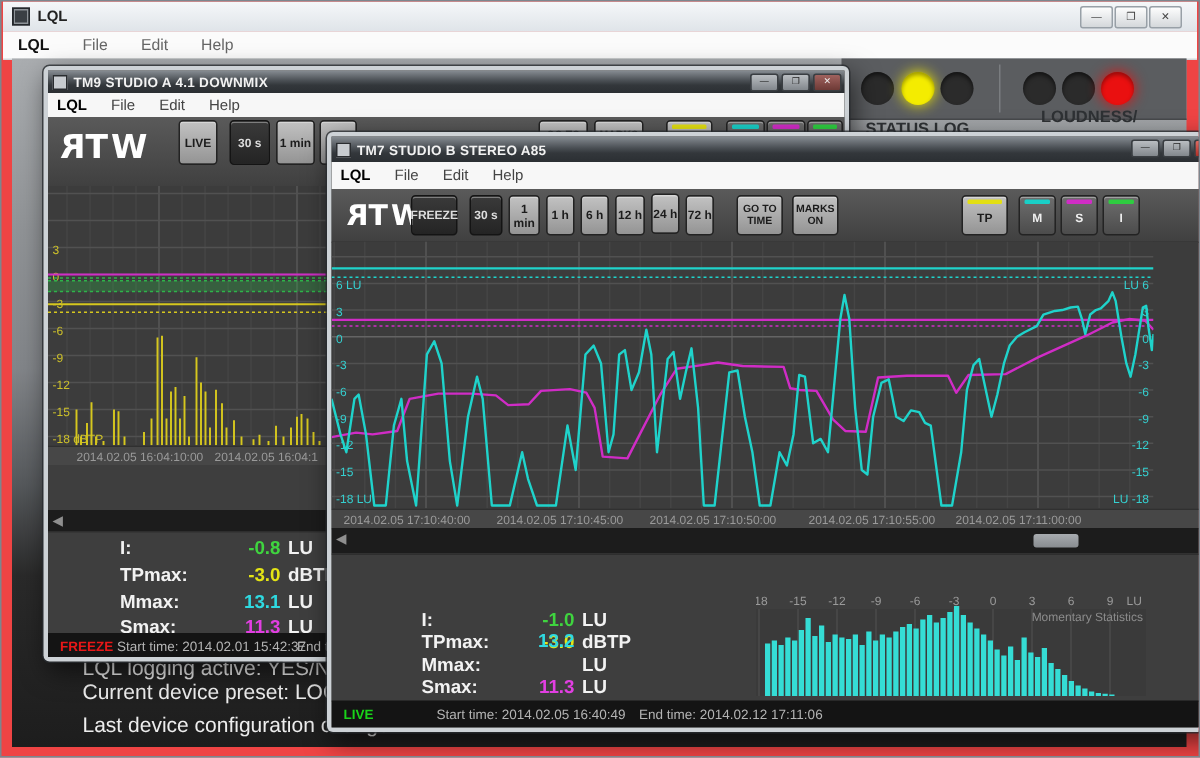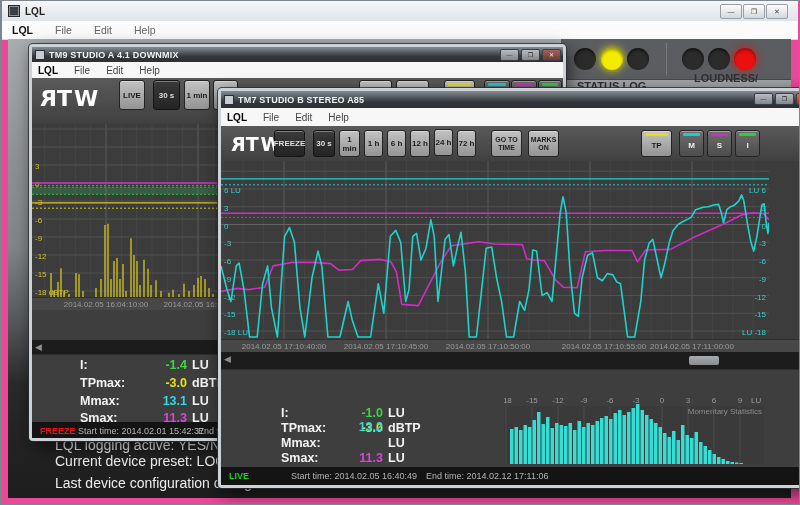--- a/index.html
+++ b/index.html
@@ -1,16 +1,16 @@
 <!DOCTYPE html>
 <html><head>
 <meta charset="utf-8">
 <style>
   html,body{margin:0;padding:0;background:#c9ced3;}
-  .screen{position:relative;width:800px;height:505px;overflow:hidden;background:#ec4899;
+  .screen{position:relative;width:800px;height:505px;overflow:hidden;background:#ef4444;
     border:1px solid #7d868e;box-sizing:border-box;font-family:"Liberation Sans",sans-serif;}
   
   .titlebar-main{position:absolute;left:1px;top:0;right:1px;height:20px;
     background:linear-gradient(#f5f7f9,#dfe4e9);display:flex;align-items:center;border-bottom:1px solid #c4c9ce;}
   .appicon{width:10px;height:10px;margin:0 5px 0 6px;background:#3a3f44;border:1px solid #23272b;
     box-shadow:inset 0 0 0 1px #8d9398;}
   .maintitle{font-size:10px;font-weight:bold;color:#222;}
   .winbtns{position:absolute;right:10px;top:3px;display:flex;gap:1px;}
   .wb{width:20px;height:13px;background:linear-gradient(#fdfdfd,#d4d8db);border:1px solid #98a0a7;
     border-radius:2px;font-size:7px;line-height:13px;text-align:center;color:#444;}
@@ -55,21 +55,21 @@
   .rflip{display:inline-block;transform:scaleX(-1);}
   .tbtn{position:absolute;border-radius:3px;border:1px solid #232323;display:flex;align-items:center;justify-content:center;
     text-align:center;font-weight:bold;font-size:8px;color:#1c1c1c;background:linear-gradient(#c2c2c2,#949494);
     box-shadow:inset 0 1px 0 rgba(255,255,255,.35);box-sizing:border-box;}
   .tbtn.dark{background:linear-gradient(#3a3a3a,#242424);color:#ddd;border-color:#141414;}
   .tbtn.dark2{background:linear-gradient(#6e6e6e,#4c4c4c);color:#eee;}
   .tbtn.small{font-size:7px;line-height:8px;}
   .stripe{position:absolute;top:2px;left:3px;right:3px;height:3px;border-radius:1px;}
   .cchart{background:#3c3c3c;}
   .ctaxis{background:#474747;border-top:1px solid #303030;}
-  .tlabel{position:absolute;top:2px;width:110px;text-align:center;font-size:8px;color:#9a9a9a;white-space:nowrap;}
+  .tlabel{position:absolute;top:2px;width:110px;font-size:8px;color:#9a9a9a;white-space:nowrap;}
   .hscroll{background:#1c1c1c;}
   .harrow{position:absolute;font-size:9px;color:#8f8f8f;top:2px;}
   .hthumb{position:absolute;background:linear-gradient(#a8acb0,#888c90);border-radius:2px;}
   .statspanel{background:#3e3e3e;border-top:1px solid #2e2e2e;}
   .statlabel{position:absolute;font-size:12.5px;font-weight:bold;color:#f2f2f2;}
   .statvalue{position:absolute;font-size:12.5px;font-weight:bold;text-align:right;}
   .statunit{position:absolute;font-size:12.5px;font-weight:bold;color:#f2f2f2;}
   .cstatus{background:#141414;}
   .smode{position:absolute;left:8px;top:4px;font-size:9px;font-weight:bold;}
   .stime{position:absolute;top:4px;font-size:9px;color:#b4b4b4;white-space:nowrap;}
@@ -279,21 +279,21 @@
         <div class="crow ctaxis" style="top: 250px; height: 13px;">
           <span class="tlabel" style="left: 19px;">2014.02.05 16:04:10:00</span>
           <span class="tlabel" style="left: 111px;">2014.02.05 16:04:1</span>
         </div>
         <div class="crow" style="top: 263px; height: 30px; background: rgb(62, 62, 62);"></div>
         <div class="crow hscroll" style="top: 293px; height: 14px;">
           <span class="harrow" style="left: 3px;">◀</span>
         </div>
         <div class="crow statspanel" style="top: 307px; height: 68px;">
           <div class="statlabel" style="left: 48px; top: 3px;">I:</div>
-          <div class="statvalue" style="left: 100px; width: 55px; top: 3px; color: rgb(63, 212, 63);">-1.4</div>
+          <div class="statvalue" style="left: 100px; width: 55px; top: 3px; color: rgb(63, 212, 63);">-0.8</div>
           <div class="statunit" style="left: 160px; top: 3px;">LU</div>
           <div class="statlabel" style="left: 48px; top: 21px;">TPmax:</div>
           <div class="statvalue" style="left: 100px; width: 55px; top: 21px; color: rgb(228, 228, 21);">-3.0</div>
           <div class="statunit" style="left: 160px; top: 21px;">dBTP</div>
           <div class="statlabel" style="left: 48px; top: 39px;">Mmax:</div>
           <div class="statvalue" style="left: 100px; width: 55px; top: 39px; color: rgb(47, 217, 224);">13.1</div>
           <div class="statunit" style="left: 160px; top: 39px;">LU</div>
           <div class="statlabel" style="left: 48px; top: 56px;">Smax:</div>
           <div class="statvalue" style="left: 100px; width: 55px; top: 56px; color: rgb(226, 63, 226);">11.3</div>
           <div class="statunit" style="left: 160px; top: 56px;">LU</div>
@@ -437,21 +437,21 @@
             <line x1="0" y1="23.836" x2="548" y2="23.836" stroke="#1fd3cb" stroke-width="1" stroke-dasharray="2 2"></line>
             <line x1="0" y1="52.252" x2="548" y2="52.252" stroke="#d02cc6" stroke-width="1.4"></line>
             <line x1="0" y1="56.396" x2="548" y2="56.396" stroke="#d02cc6" stroke-width="1" stroke-dasharray="2 2"></line>
             <polyline points="0.0,130.4 16.4,127.4 27.4,128.6 43.8,126.3 52.1,104.9 71.2,101.4 93.2,101.4 109.6,102.6 117.8,109.1 131.5,108.5 139.7,99.6 158.9,98.4 169.9,100.8 175.4,110.9 180.8,143.4 197.3,144.6 205.5,128.6 219.2,102.0 230.2,84.8 246.6,82.4 257.6,80.7 274.0,83.0 301.4,83.6 305.8,97.8 312.4,99.0 323.3,99.6 334.3,118.6 342.5,126.3 356.2,126.8 364.4,90.7 383.6,89.5 411.0,89.5 416.5,100.8 424.7,89.0 449.4,88.4 471.3,77.1 504.2,62.3 520.6,54.0 531.6,51.7 542.5,52.8 548.0,58.8" fill="none" stroke="#d02cc6" stroke-width="1.6" stroke-linejoin="round"></polyline>
             <polyline points="0.0,104.9 6.0,128.6 9.9,140.5 15.3,104.9 18.1,102.0 23.0,128.6 28.5,176.0 36.2,176.0 41.6,122.7 46.6,104.9 50.4,146.4 56.4,176.0 63.6,75.3 68.5,66.5 73.4,81.3 78.9,146.4 83.8,176.0 91.0,116.8 97.0,90.1 100.8,104.9 106.9,176.0 118.9,176.0 127.1,140.5 131.0,158.2 137.0,176.0 149.6,176.0 157.3,122.7 162.8,152.3 169.3,75.3 174.8,69.4 179.7,81.3 184.7,140.5 188.0,128.6 191.8,75.3 195.6,72.4 200.0,99.0 205.0,87.2 209.9,58.8 213.2,75.3 217.0,140.5 219.7,116.8 224.1,78.3 228.0,73.6 232.4,104.9 236.2,87.2 240.0,71.2 244.4,110.9 248.2,176.0 255.4,176.0 260.3,131.6 265.2,87.2 270.7,86.0 275.6,116.8 280.6,140.5 285.5,176.0 292.6,176.0 298.7,140.5 303.6,149.3 308.0,128.6 311.8,89.0 315.6,90.1 321.1,134.5 326.1,131.6 331.0,140.5 335.9,87.2 339.2,51.7 342.0,35.7 345.2,51.7 349.1,110.9 353.5,152.3 357.3,155.3 361.1,116.8 366.6,94.3 371.5,91.9 376.5,116.8 381.4,119.7 386.3,112.6 391.8,113.8 395.7,120.9 399.5,122.7 406.6,176.0 413.7,176.0 419.8,140.5 423.6,99.0 428.0,82.4 431.8,78.3 436.2,99.0 440.0,116.8 443.9,102.0 448.3,81.3 452.1,69.4 457.0,63.5 462.0,60.5 470.2,56.4 474.6,48.7 482.2,46.3 487.2,45.7 492.7,44.0 497.6,43.4 500.3,51.7 502.5,61.7 505.8,48.7 509.6,45.7 512.9,44.6 517.9,39.8 520.6,33.9 522.8,39.8 526.6,63.5 529.9,81.3 532.7,90.1 535.9,75.3 538.7,57.6 540.9,44.0 543.1,42.8 544.7,57.6 546.9,72.4 548.0,61.7" fill="none" stroke="#1fd3cb" stroke-width="1.6" stroke-linejoin="round"></polyline>
           </svg></div>
         <div class="crow ctaxis" style="top: 248px; height: 13px;">
           <span class="tlabel" style="left: 8px;">2014.02.05 17:10:40:00</span>
           <span class="tlabel" style="left: 110px;">2014.02.05 17:10:45:00</span>
           <span class="tlabel" style="left: 212px;">2014.02.05 17:10:50:00</span>
-          <span class="tlabel" style="left: 328px;">2014.02.05 17:10:55:00</span>
+          <span class="tlabel" style="left: 318px;">2014.02.05 17:10:55:00</span>
           <span class="tlabel" style="left: 416px;">2014.02.05 17:11:00:00</span>
         </div>
         <div class="crow hscroll" style="top: 261px; height: 17px;">
           <span class="harrow" style="left: 3px;">◀</span>
           <div class="hthumb" style="left: 468px; width: 30px; top: 4px; height: 9px;"></div>
           <span class="harrow" style="right: 4px;">▶</span>
         </div>
         <div class="crow statspanel" style="top: 278px; height: 98px;">
           <div class="statlabel" style="left: 60px; top: 36px;">I:</div>
           <div class="statvalue" style="left: 112px; width: 50px; top: 36px; color: rgb(63, 212, 63);">-1.0</div>

